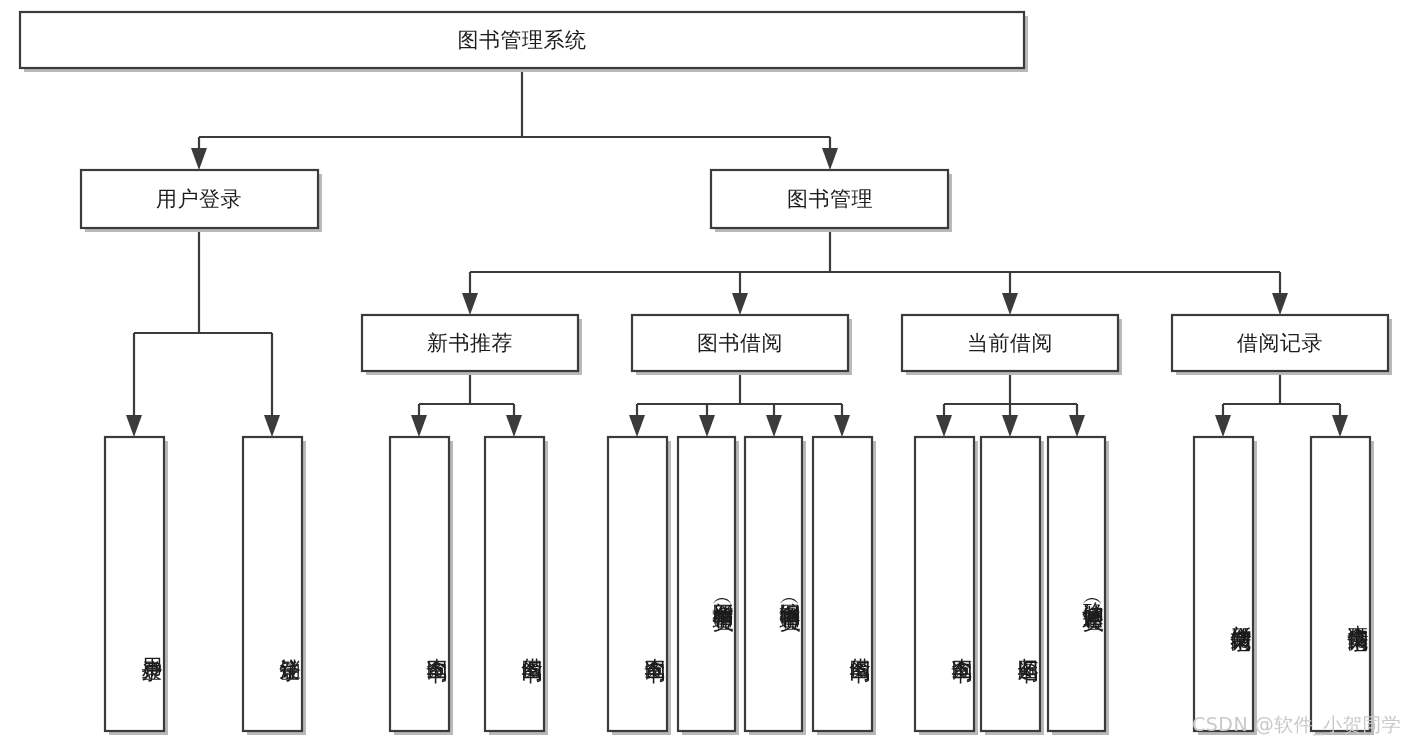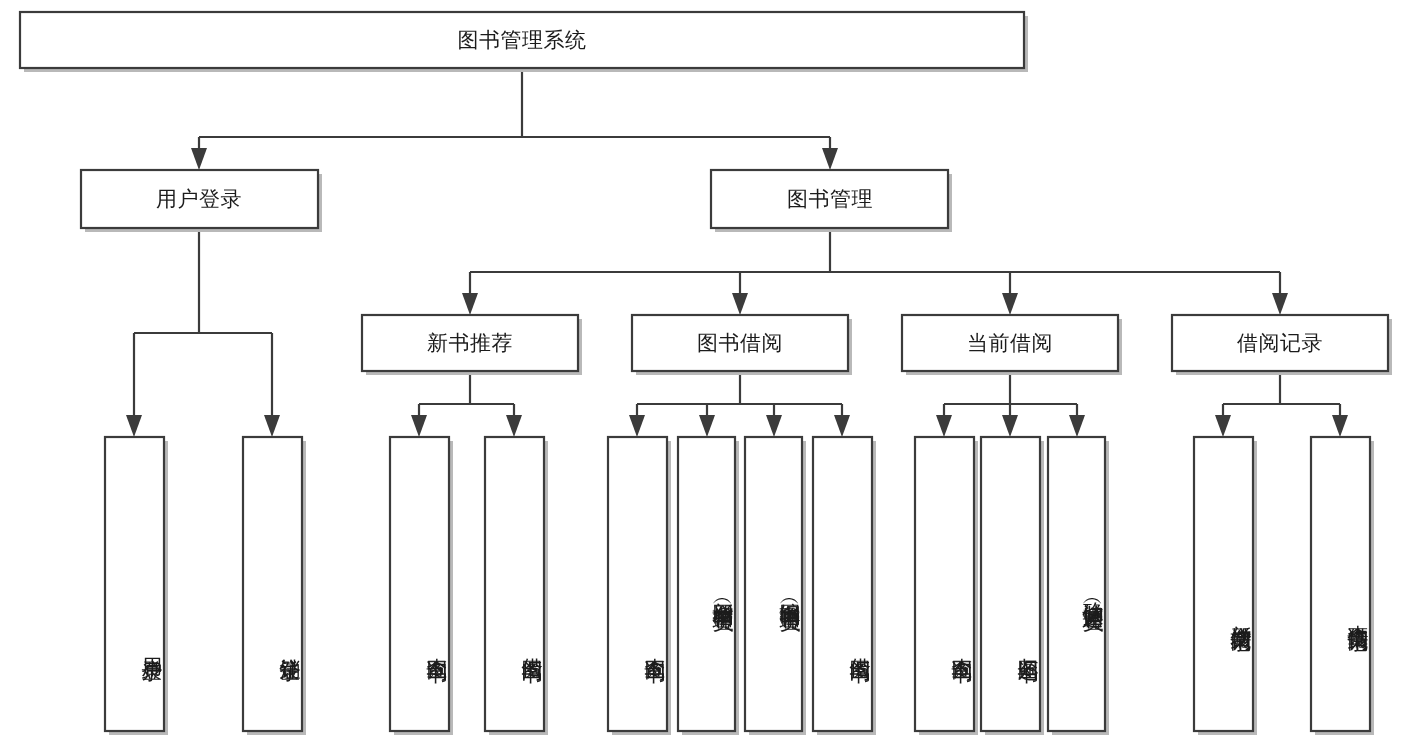--- a/index.html
+++ b/index.html
@@ -283,14 +283,15 @@
   <div class="node-label-v" style="left:915px; top:437px; width:59px; height:294px; padding-top:60px;">查询图书</div>
 
   <div class="node-label-v" style="left:981px; top:437px; width:59px; height:294px; padding-top:60px;">归还图书</div>
 
   <div class="node-label-v" style="left:1048px; top:437px; width:57px; height:294px; padding-top:8px;">确认归还（管理员）</div>
 
   <div class="node-label-v" style="left:1194px; top:437px; width:59px; height:294px; padding-top:28px;">新增借阅记录</div>
 
   <div class="node-label-v" style="left:1311px; top:437px; width:59px; height:294px; padding-top:28px;">查询借阅记录</div>
 
+  <div class="watermark" style="left:1192px; top:712px;">CSDN @软件_小贺同学</div>
 
 </div>
 
 </body></html>

